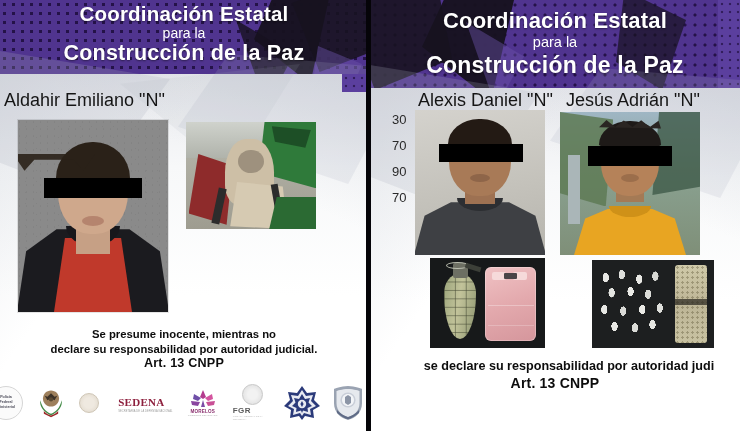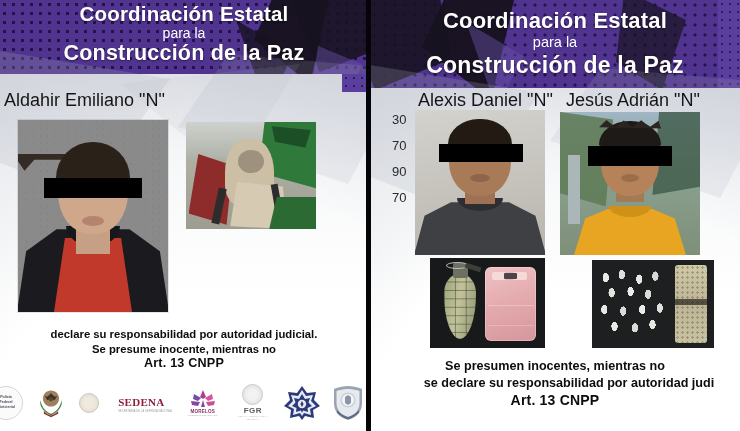--- a/index.html
+++ b/index.html
@@ -143,21 +143,21 @@
   .sedena-disc { width:20px; height:20px; border-radius:50%;
                  background:radial-gradient(circle,#efe9e0 40%, #ded6c8 100%);
                  border:1px solid #cfc6b6; }
   .sedena-txt { color:#8d1f3d; font-weight:bold; font-size:11px;
                 font-family:"Liberation Serif", serif; letter-spacing:.3px; }
   .sedena-sub { color:#9a9a9a; font-size:2.6px; display:block; letter-spacing:.1px; }
   .lg-morelos { width:40px; text-align:center; }
   .mor-mark { width:28px; height:20px; margin:0 auto; position:relative; }
   .mor-txt { color:#8a2f6e; font-size:4.6px; font-weight:bold; letter-spacing:.2px; }
   .mor-sub { color:#b6b6b6; font-size:2.5px; }
-  .lg-fgr { width:40px; text-align:center; }
+  .lg-fgr { width:40px; text-align:left; }
   .fgr-disc { width:21px; height:21px; border-radius:50%;
               background:radial-gradient(circle,#f2f2f2 35%,#d9d9d9 100%);
               border:1px solid #c8c8c8; margin:0 auto 1px; }
   .fgr-txt { color:#5a5a5a; font-size:8px; font-weight:bold; letter-spacing:.4px; }
   .fgr-sub { color:#bdbdbd; font-size:2.4px; }
   .lg-ssp { width:38px; height:36px; }
   .lg-mando { width:34px; height:36px; }
 </style>
 </head>
 <body>
@@ -236,22 +236,22 @@
           <div style="position:absolute;left:22%;top:62%;width:6%;height:34%;background:#2c2c2c;
                transform:rotate(12deg);"></div>
           <div style="position:absolute;left:68%;top:58%;width:5%;height:36%;background:#2c2c2c;
                transform:rotate(-10deg);"></div>
           <div style="position:absolute;right:0;bottom:0;width:36%;height:30%;background:#2b6a33;
                clip-path:polygon(16% 0,100% 0,100% 100%,0 100%);"></div>
         </div>
       </div>
 
       <div class="disclaimer" id="disclaimer-left">
+        <div>Se presume inocente, mientras no</div>
         <div>declare su responsabilidad por autoridad judicial.</div>
-        <div>Se presume inocente, mientras no</div>
         <div class="art">Art. 13 CNPP</div>
       </div>
 
       <div class="logos">
 
         <div class="logo lg-pfm">
           <span style="font-size:3.6px;">Policía</span>
           <span style="font-size:3.6px;">Federal</span>
           <span style="font-size:3.6px;">Ministerial</span>
         </div>
@@ -449,20 +449,19 @@
                background:linear-gradient(180deg,#cfc9a8 0%,#bdb596 50%,#c8c2a2 100%);
                border-radius:3px;"></div>
           <div style="position:absolute;right:6%;top:6%;width:26%;height:88%;
                background-image:radial-gradient(circle,rgba(80,72,40,.35) 1px,transparent 1.3px);
                background-size:5px 5px;border-radius:3px;"></div>
           <div style="position:absolute;right:6%;top:44%;width:26%;height:7%;background:#26241c;opacity:.7;"></div>
         </div>
       </div>
 
       <div class="disclaimer" id="disclaimer-right">
-        <div>Se presumen inocentes, mientras no</div>
         <div class="dl2">se declare su responsabilidad por autoridad judi</div>
         <div class="art">Art. 13 CNPP</div>
       </div>
     </div>
   </div>
 
 </div>
 
 </body></html>

